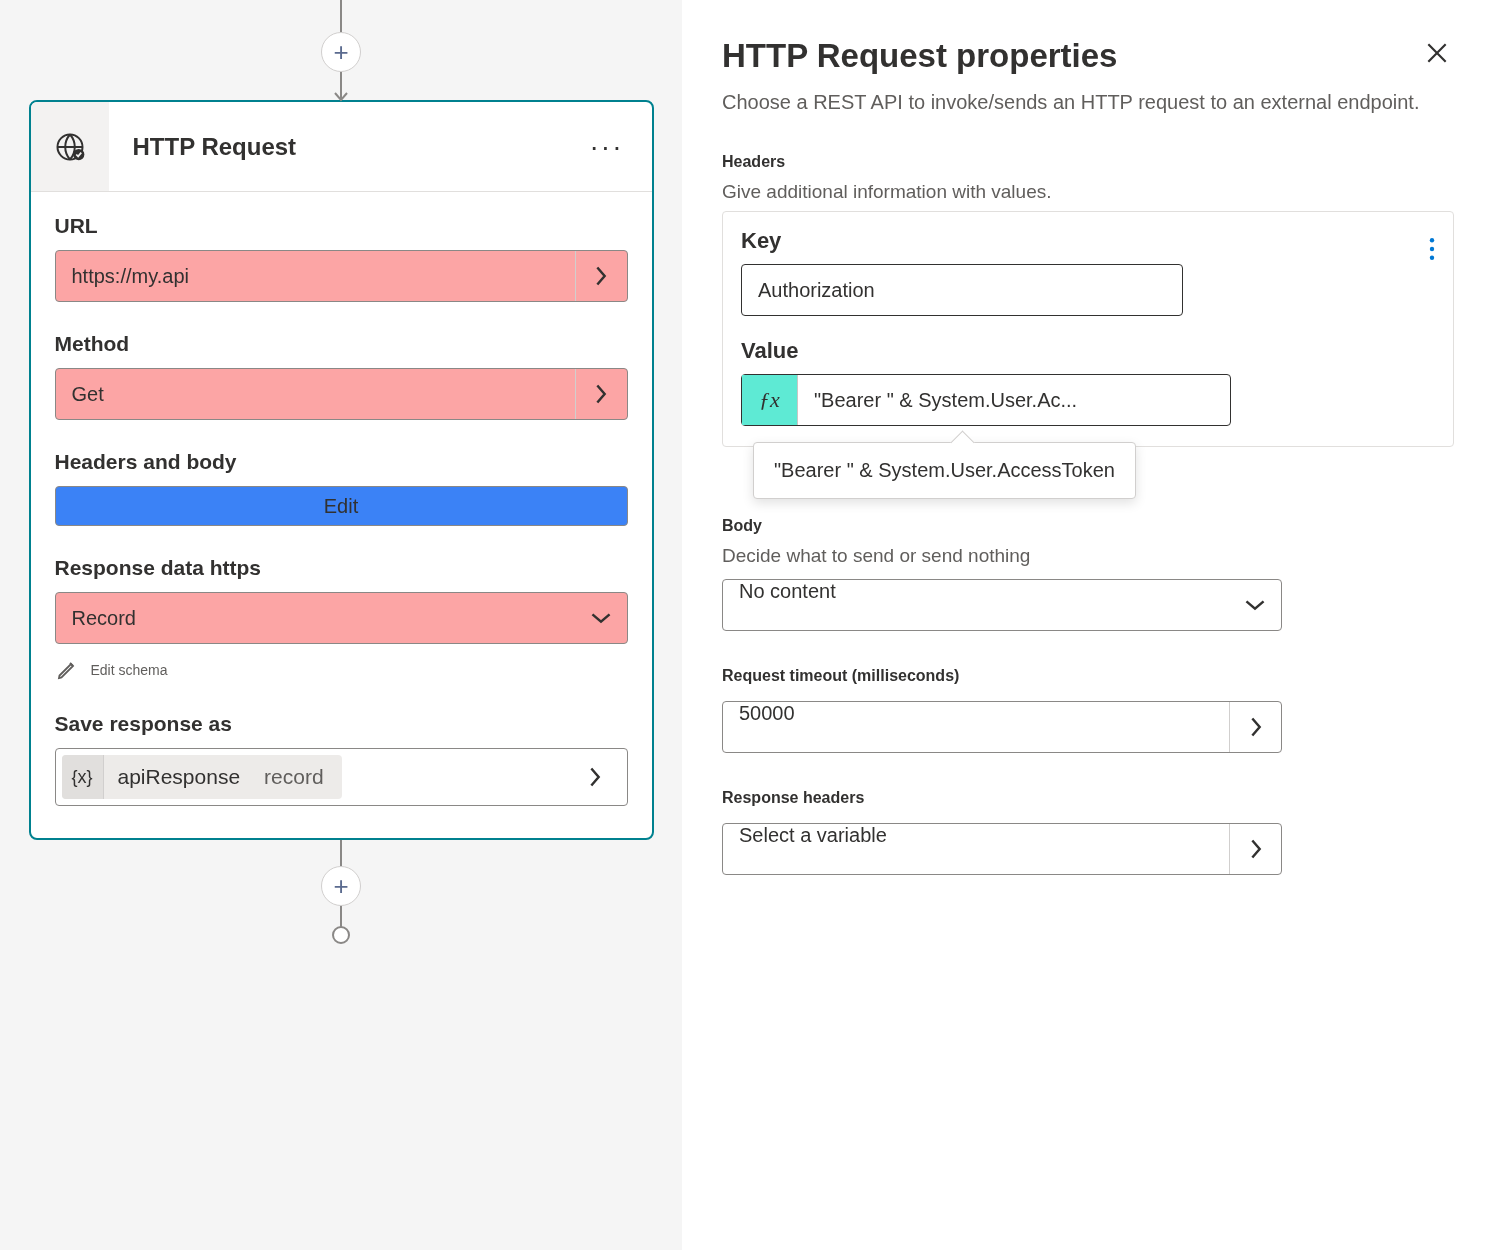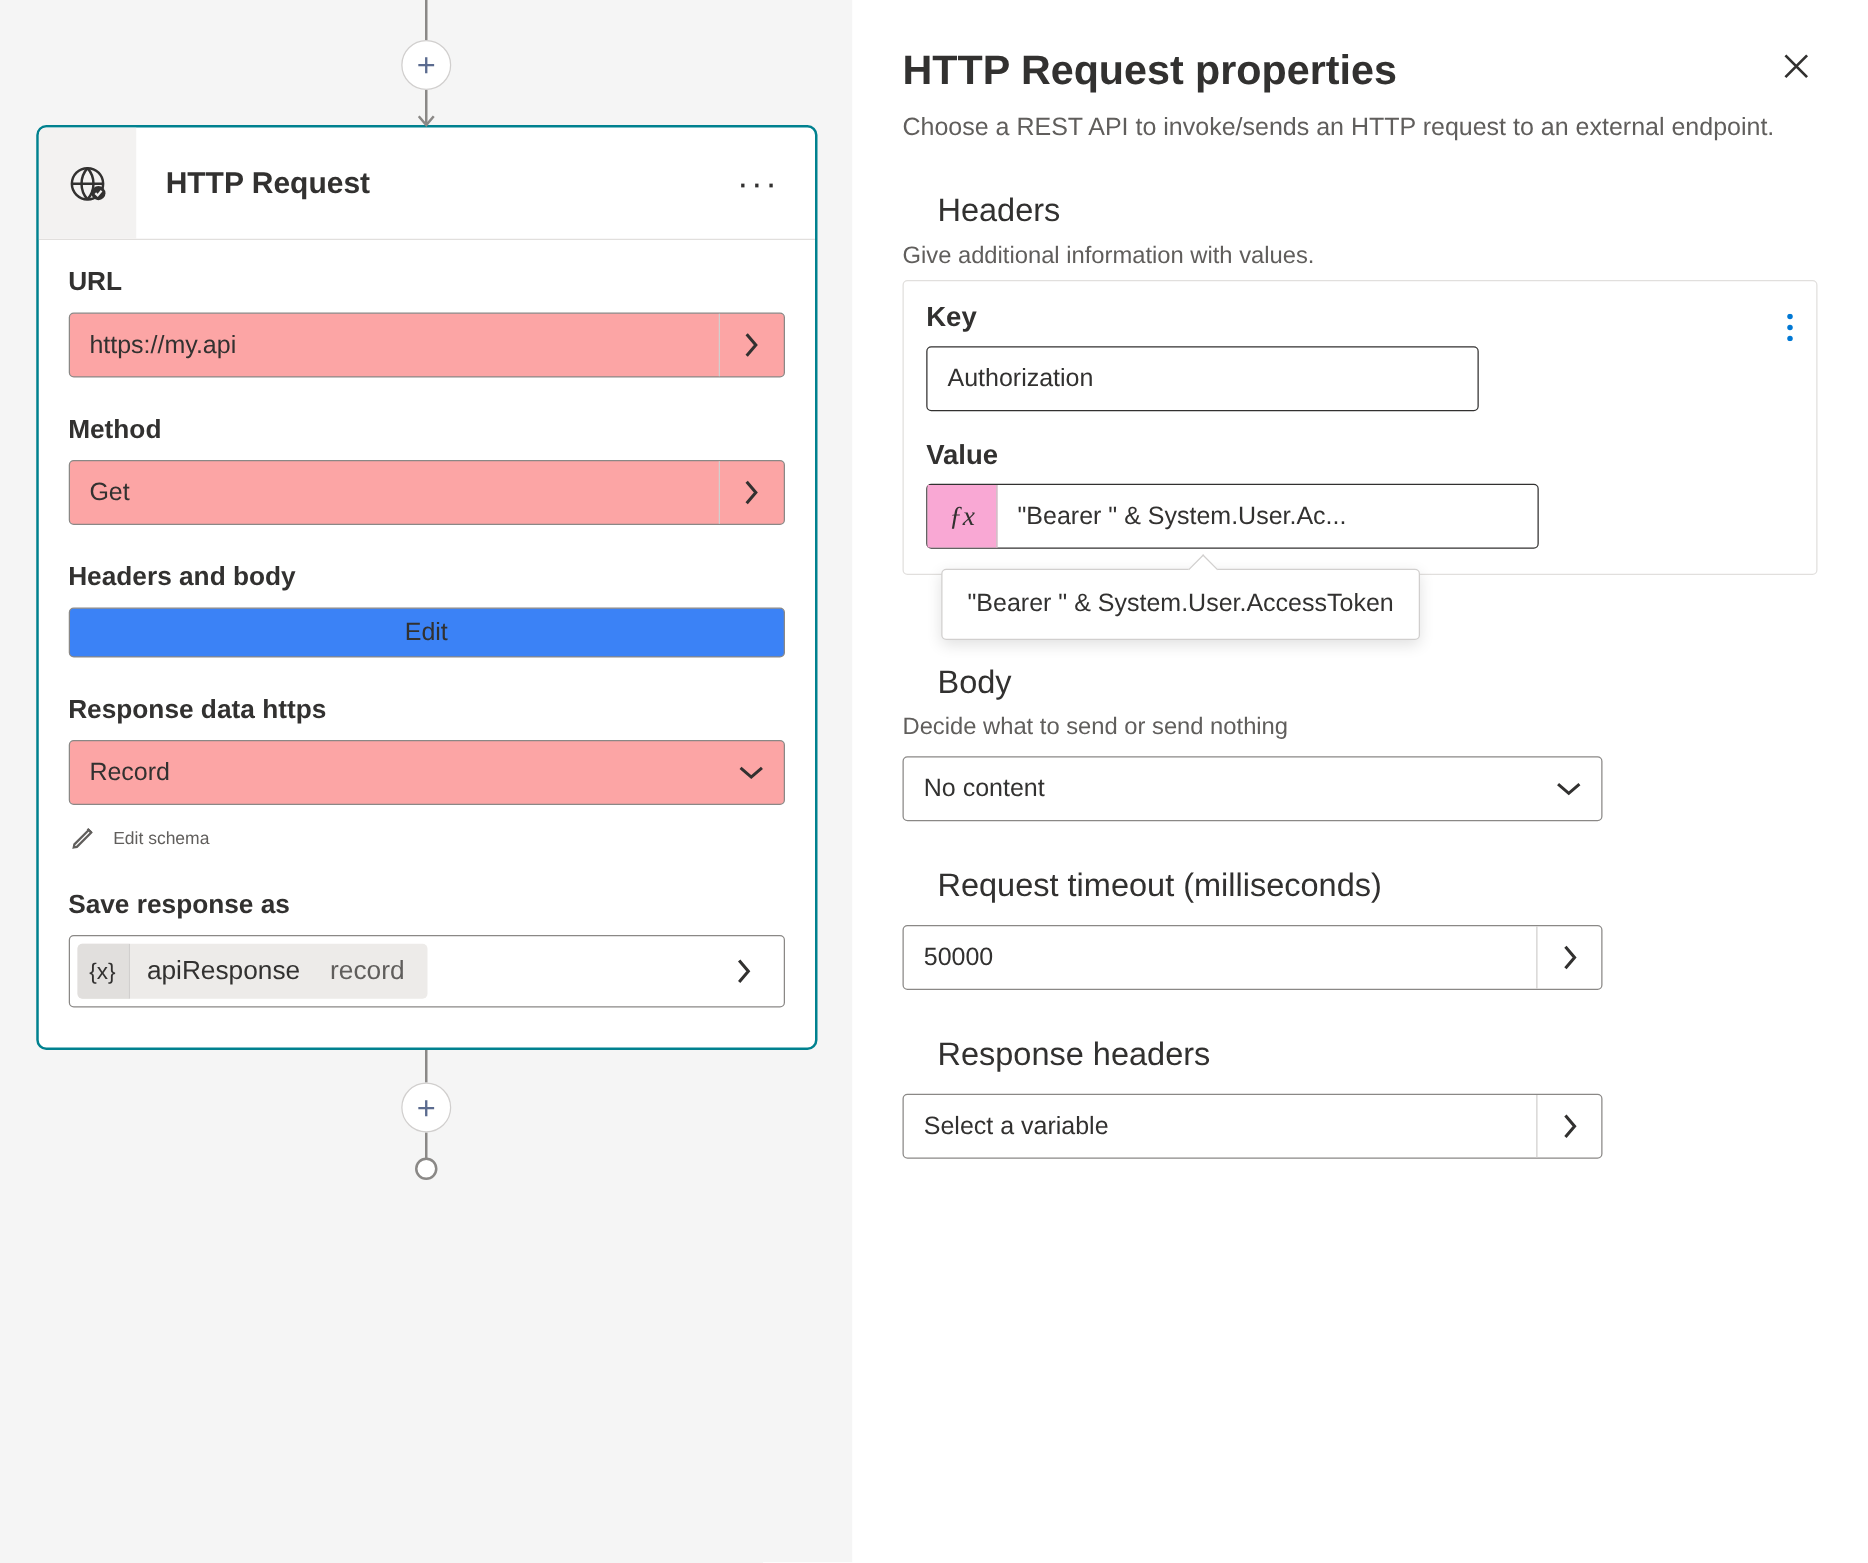--- a/index.html
+++ b/index.html
@@ -192,24 +192,23 @@
       text-align: center;
     }
     .close-x { cursor: pointer; padding: 4px; }
     .panel-desc {
       font-size: 20px;
       color: #605e5c;
       margin-bottom: 36px;
       line-height: 1.5;
     }
     .section-title {
-      font-size: 26px;
-      font-weight: 400;
+      font-size: 16px;
+      font-weight: 700;
       margin-bottom: 10px;
-      margin-left: 28px;
     }
     .section-desc { font-size: 19px; color: #605e5c; margin-bottom: 8px; }
     .headers-card {
       border: 1px solid #e1dfdd;
       border-radius: 4px;
       padding: 16px 18px 20px 18px;
       margin-bottom: 18px;
       position: relative;
     }
     .kv-label { font-size: 22px; font-weight: 600; margin-bottom: 10px; }
@@ -235,21 +234,21 @@
       display: flex;
       align-items: center;
       border: 1.5px solid #323130;
       border-radius: 4px;
       height: 52px;
       width: 490px;
       background: #fff;
     }
     .fx-badge {
       width: 56px; height: 100%;
-      background: #f9a8d4;
+      background: #5eead4;
       display: flex; align-items: center; justify-content: center;
       font-style: italic;
       font-family: "Cambria Math", serif;
       font-size: 22px;
       border-right: 1px solid #c8c6c4;
     }
     .fx-text {
       flex: 1; padding: 0 16px;
       font-size: 20px;
       white-space: nowrap;
@@ -274,21 +273,21 @@
       top: -9px;
       left: 200px;
       width: 16px; height: 16px;
       background: #fff;
       border-left: 1px solid #d1cfce;
       border-top: 1px solid #d1cfce;
       transform: rotate(45deg);
     }
     .select-like {
       display: flex;
-      align-items: center;
+      align-items: flex-start;
       border: 1px solid #8a8886;
       border-radius: 4px;
       height: 52px;
       background: #fff;
       cursor: pointer;
       margin-bottom: 36px;
       width: 560px;
     }
     .select-like .inp-text { flex: 1; padding: 0 16px; font-size: 20px; }
     .section-block { margin-bottom: 8px; }

